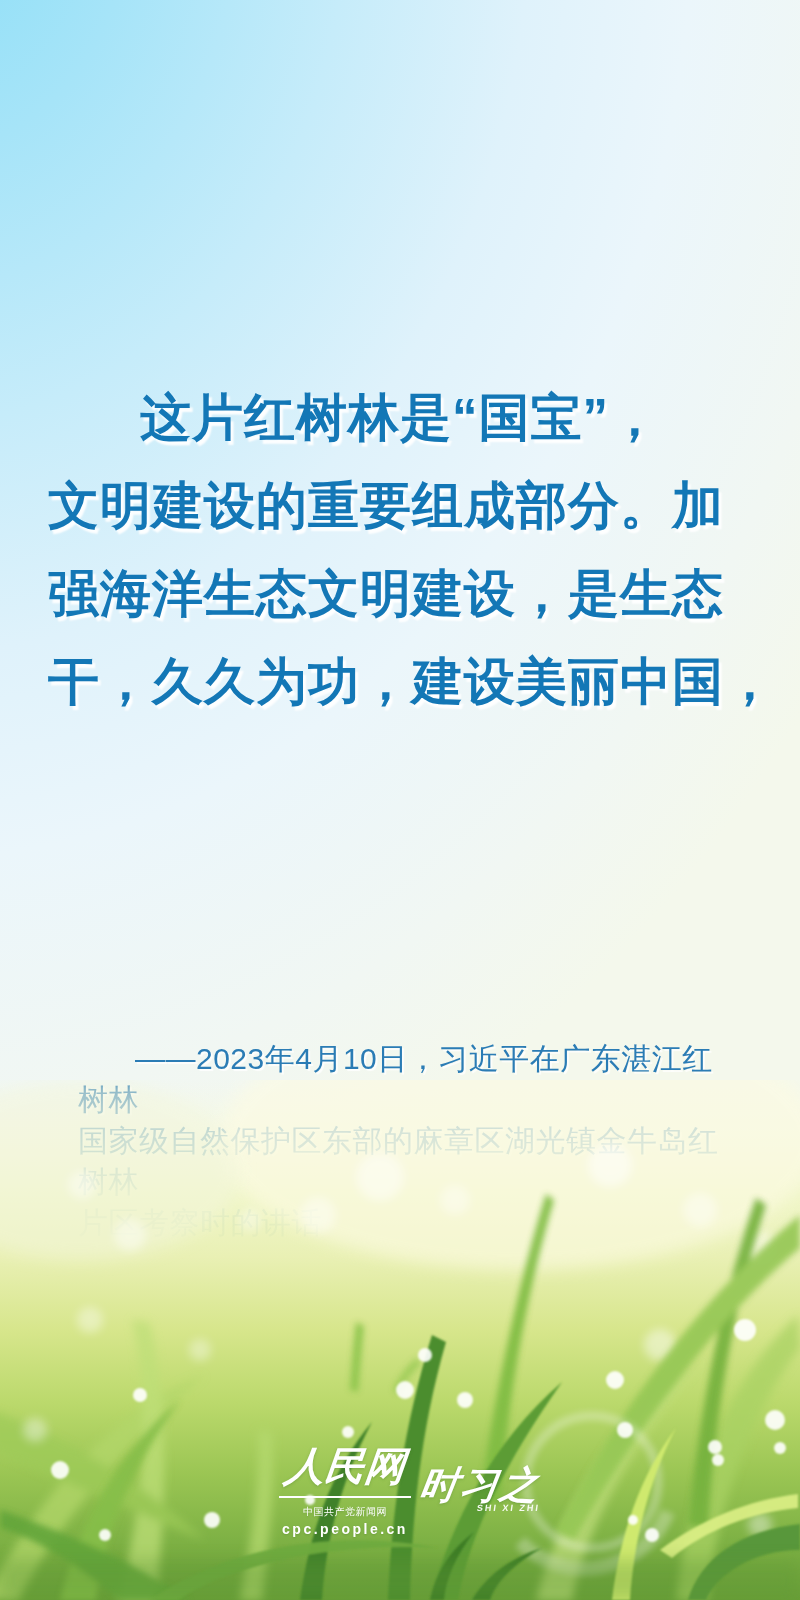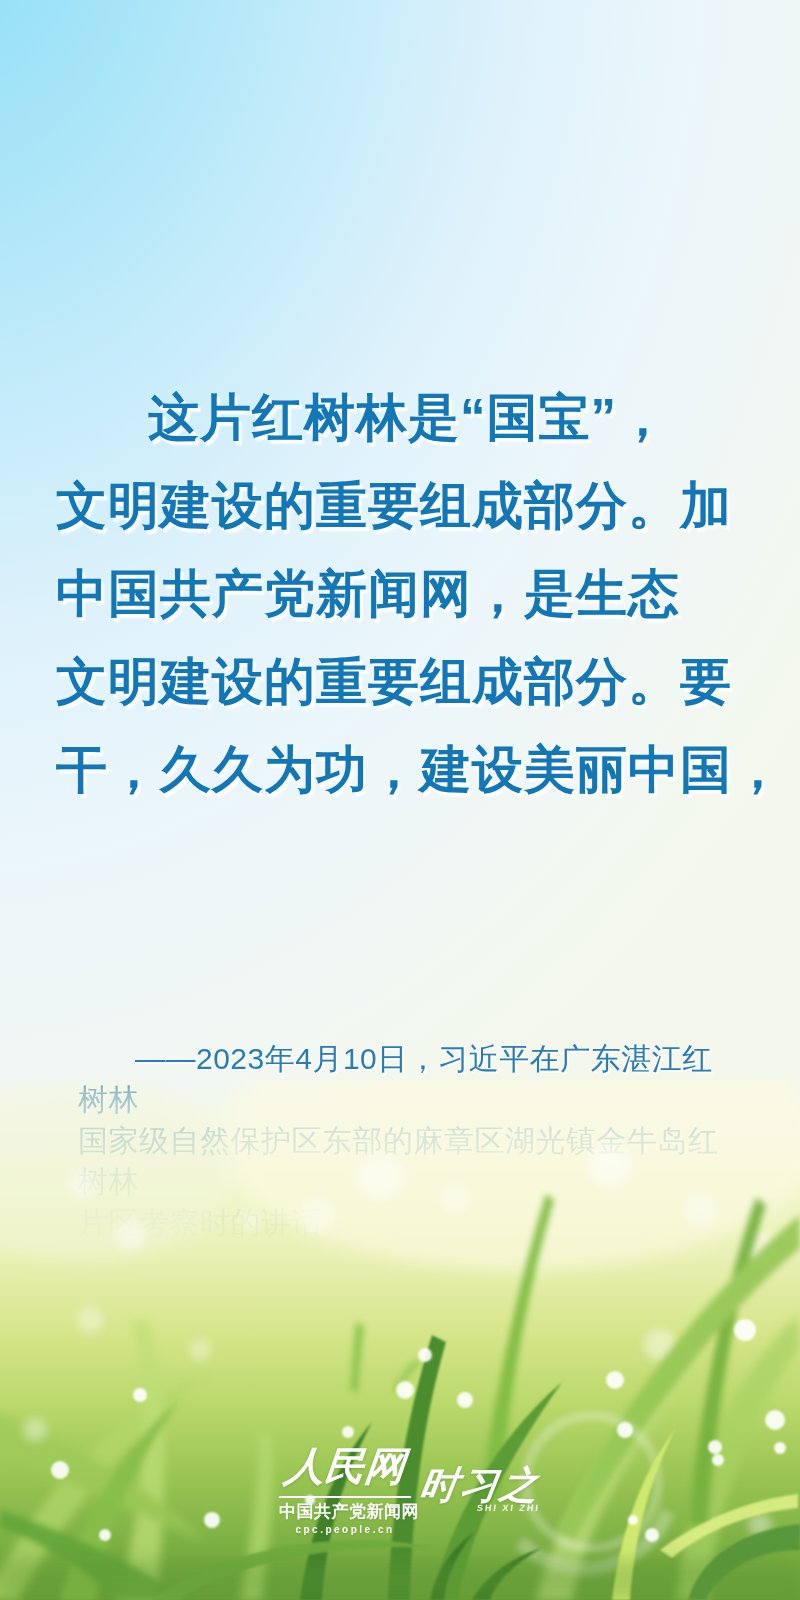--- a/index.html
+++ b/index.html
@@ -10,21 +10,21 @@
     width:800px; height:1600px;
     overflow:hidden;
     background:
       radial-gradient(135% 85% at -8% -6%,
         #8BDEF7 0%, #A6E4F8 18%, #C6ECFA 38%,
         #DFF2FB 55%, #EBF6FB 70%, #F1F7F3 88%, #F4F8EC 100%);
   }
 
   .quote {
     position:absolute;
-    top:374px; left:56px; width:700px;
+    top:374px; left:48px; width:700px;
     color:var(--headline-blue,#1377B6);
     font-size:51px; font-weight:700;
     line-height:88px; letter-spacing:1px;
     text-shadow:3px 4px 2px rgba(255,255,255,0.95);
   }
   .qline { white-space:nowrap; }
   .qline.indent { text-indent:92px; }
 
   .attribution {
     position:absolute;
@@ -47,26 +47,26 @@
   }
   .pd-script {
     font-family:"DejaVu Serif","Liberation Serif",serif;
     font-style:italic; font-weight:700;
     font-size:40px; line-height:56px;
     transform:skewX(-6deg);
     text-shadow:0 1px 3px rgba(70,120,45,0.35);
   }
   .pd-rule { height:2px; background:var(--logo-white,#FFFFFF); margin:2px 0 4px; }
   .pd-site {
-    font-size:17px; font-weight:700; letter-spacing:0.5px;
+    font-size:10px; font-weight:400; letter-spacing:0.5px;
     line-height:19px; white-space:nowrap;
     text-shadow:0 1px 2px rgba(70,120,45,0.3);
   }
   .pd-domain {
-    font-size:10px; font-weight:700; letter-spacing:2.5px;
+    font-size:14px; font-weight:700; letter-spacing:2.5px;
     line-height:17px; white-space:nowrap;
     text-shadow:0 1px 2px rgba(70,120,45,0.3);
   }
 
   .sxz-block { position:absolute; left:420px; top:1464px; color:var(--logo-white,#FFFFFF); }
   .sxz-mark {
     font-size:38px; font-weight:900; font-style:italic;
     letter-spacing:2px; line-height:42px;
     transform:skewX(-8deg); white-space:nowrap;
     text-shadow:0 1px 3px rgba(70,120,45,0.35);
@@ -78,22 +78,21 @@
   }
 </style>
 </head>
 <body>
 
 <div class="poster">
 
   <div class="quote">
     <div class="qline indent">这片红树林是“国宝”，</div>
     <div class="qline">文明建设的重要组成部分。加</div>
-    <div class="qline">中国共产党新闻网，是生态</div>
-    <div class="qline">文明建设的重要组成部分。要</div>
+    <div class="qline">强海洋生态文明建设，是生态</div>
     <div class="qline">干，久久为功，建设美丽中国，</div>
   </div>
 
   <div class="attribution">
     <div class="aline indent">——2023年4月10日，习近平在广东湛江红树林</div>
     <div class="aline">国家级自然保护区东部的麻章区湖光镇金牛岛红树林</div>
     <div class="aline">片区考察时的讲话</div>
   </div>
 
   <svg class="grass" viewBox="0 0 800 520" aria-hidden="true">

